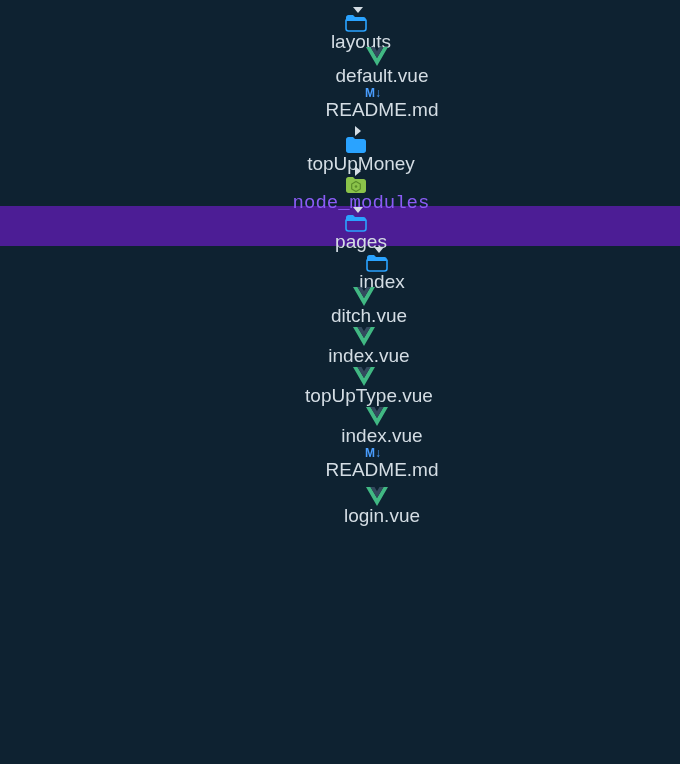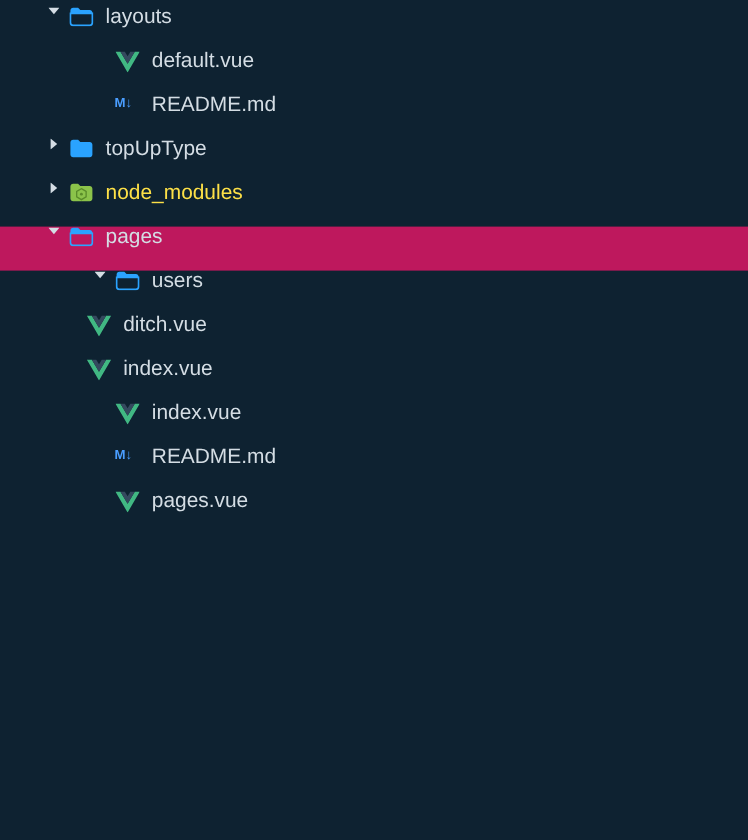--- a/index.html
+++ b/index.html
@@ -8,46 +8,47 @@
     color: #d4dde4;
     font-family: -apple-system, BlinkMacSystemFont, "Segoe UI", Helvetica, Arial, sans-serif;
     font-size: 19px;
     width: 680px;
     height: 764px;
     overflow: hidden;
   }
   .tree { padding-top: 6px; }
   .row {
     display: flex;
-    align-items: flex-start;
+    align-items: center;
     height: 40px;
     white-space: nowrap;
     cursor: pointer;
-  }
-  .row.selected { background: #be185d; }
+    flex-direction: column;
+  }
+  .row.selected { background: #4c1d95; }
   .arrow {
     width: 14px;
     display: inline-flex;
     justify-content: center;
     align-items: center;
     flex-shrink: 0;
     margin-right: 6px;
   }
   .arrow svg { display: block; }
   .icon {
     width: 24px;
     display: inline-flex;
     justify-content: center;
     align-items: center;
     flex-shrink: 0;
     margin-right: 10px;
   }
   .icon svg { display: block; }
   .label { line-height: 1; }
-  .dim { color: #fde047; }
+  .dim { color: #8b5cf6; font-family: Liberation Mono, monospace; }
   
   .l0 { padding-left: 42px; }
   .l1 { padding-left: 84px; }
   .l2 { padding-left: 34px; margin-left: 24px; }
 </style>
 </head>
 <body>
 
 <div class="tree" id="tree">
     <div class="row l0">
@@ -87,21 +88,21 @@
       <span class="arrow">
         <svg width="8" height="10" viewBox="0 0 8 10">
           <polygon points="1,0 7,5 1,10" fill="#d4dde4"></polygon>
         </svg>
       </span>
       <span class="icon">
         <svg width="22" height="18" viewBox="0 0 22 18">
           <path d="M1 3.5 C1 2.1 2.1 1 3.5 1 L8 1 L10 3 L18.5 3 C19.9 3 21 4.1 21 5.5 L21 14.5 C21 15.9 19.9 17 18.5 17 L3.5 17 C2.1 17 1 15.9 1 14.5 Z" fill="#2aa3ff"></path>
         </svg>
       </span>
-      <span class="label">topUpType</span>
+      <span class="label">topUpMoney</span>
     </div>
     <div class="row l0">
       <span class="arrow">
         <svg width="8" height="10" viewBox="0 0 8 10">
           <polygon points="1,0 7,5 1,10" fill="#d4dde4"></polygon>
         </svg>
       </span>
       <span class="icon">
         <svg width="22" height="18" viewBox="0 0 22 18">
           <path d="M1 3.5 C1 2.1 2.1 1 3.5 1 L8 1 L10 3 L18.5 3 C19.9 3 21 4.1 21 5.5 L21 14.5 C21 15.9 19.9 17 18.5 17 L3.5 17 C2.1 17 1 15.9 1 14.5 Z" fill="#8bc34a"></path>
@@ -132,41 +133,51 @@
         <svg width="10" height="8" viewBox="0 0 10 8">
           <polygon points="0,1 10,1 5,7" fill="#d4dde4"></polygon>
         </svg>
       </span>
       <span class="icon">
         <svg width="22" height="18" viewBox="0 0 22 18">
           <path d="M1 3.5 C1 2.1 2.1 1 3.5 1 L8 1 L10 3 L18.5 3 C19.9 3 21 4.1 21 5.5 L21 6.2 L1 6.2 Z" fill="#2aa3ff"></path>
           <path d="M1 6.2 L21 6.2 L21 14.5 C21 15.9 19.9 17 18.5 17 L3.5 17 C2.1 17 1 15.9 1 14.5 Z" fill="none" stroke="#2aa3ff" stroke-width="1.6"></path>
         </svg>
       </span>
-      <span class="label">users</span>
+      <span class="label">index</span>
     </div>
     <div class="row l2">
       <span class="arrow"></span>
       <span class="icon">
         <svg width="22" height="20" viewBox="0 0 22 20">
           <path d="M0 1 L11 20 L22 1 L17.5 1 L11 12 L4.5 1 Z" fill="#41b883"></path>
           <path d="M4.5 1 L11 12 L17.5 1 L13.5 1 L11 5.2 L8.5 1 Z" fill="#34495e"></path>
         </svg>
       </span>
       <span class="label">ditch.vue</span>
     </div>
     <div class="row l2">
       <span class="arrow"></span>
       <span class="icon">
         <svg width="22" height="20" viewBox="0 0 22 20">
           <path d="M0 1 L11 20 L22 1 L17.5 1 L11 12 L4.5 1 Z" fill="#41b883"></path>
           <path d="M4.5 1 L11 12 L17.5 1 L13.5 1 L11 5.2 L8.5 1 Z" fill="#34495e"></path>
         </svg>
       </span>
       <span class="label">index.vue</span>
+    </div>
+    <div class="row l2">
+      <span class="arrow"></span>
+      <span class="icon">
+        <svg width="22" height="20" viewBox="0 0 22 20">
+          <path d="M0 1 L11 20 L22 1 L17.5 1 L11 12 L4.5 1 Z" fill="#41b883"></path>
+          <path d="M4.5 1 L11 12 L17.5 1 L13.5 1 L11 5.2 L8.5 1 Z" fill="#34495e"></path>
+        </svg>
+      </span>
+      <span class="label">topUpType.vue</span>
     </div>
     <div class="row l1">
       <span class="arrow"></span>
       <span class="icon">
         <svg width="22" height="20" viewBox="0 0 22 20">
           <path d="M0 1 L11 20 L22 1 L17.5 1 L11 12 L4.5 1 Z" fill="#41b883"></path>
           <path d="M4.5 1 L11 12 L17.5 1 L13.5 1 L11 5.2 L8.5 1 Z" fill="#34495e"></path>
         </svg>
       </span>
       <span class="label">index.vue</span>
@@ -181,15 +192,15 @@
       <span class="label">README.md</span>
     </div>
     <div class="row l1">
       <span class="arrow"></span>
       <span class="icon">
         <svg width="22" height="20" viewBox="0 0 22 20">
           <path d="M0 1 L11 20 L22 1 L17.5 1 L11 12 L4.5 1 Z" fill="#41b883"></path>
           <path d="M4.5 1 L11 12 L17.5 1 L13.5 1 L11 5.2 L8.5 1 Z" fill="#34495e"></path>
         </svg>
       </span>
-      <span class="label">pages.vue</span>
+      <span class="label">login.vue</span>
     </div>
   </div>
 
 </body></html>

